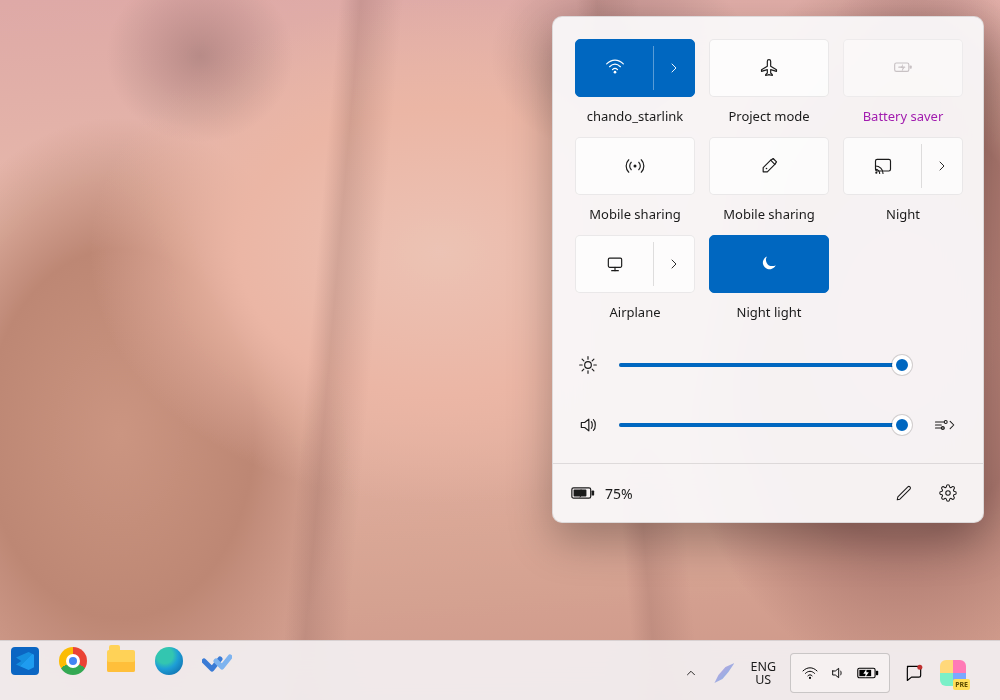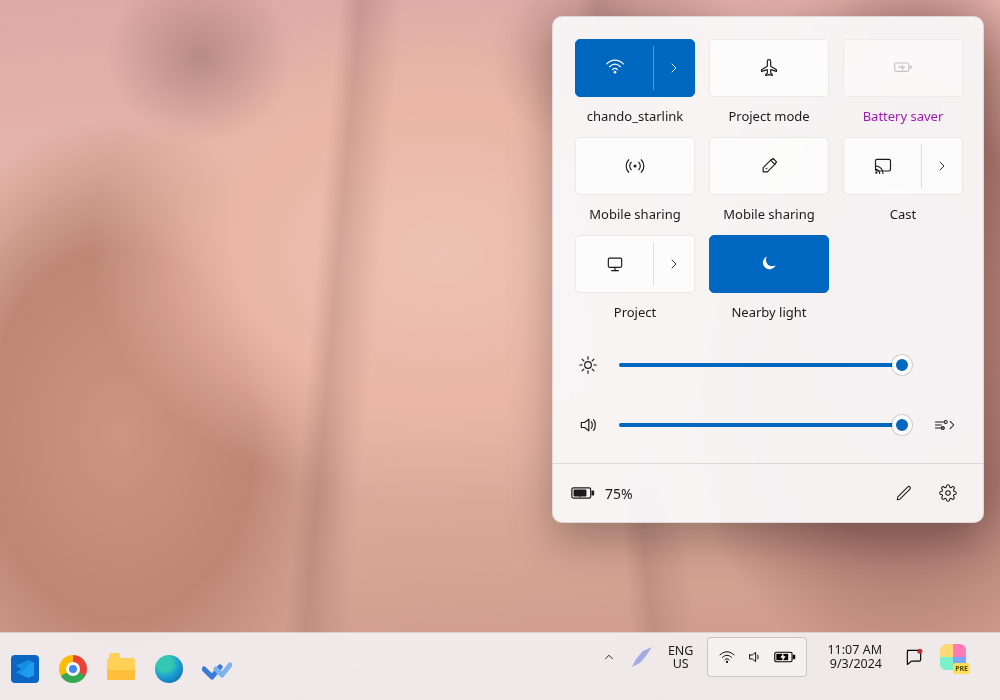--- a/index.html
+++ b/index.html
@@ -81,25 +81,25 @@
     padding: 12px 18px;
     display: flex; align-items: center; gap: 10px;
     font-size: 14px; color:#1b1b1b;
   }
   .qs-footer .spacer { flex: 1; }
   .qs-footer .icon-btn { width: 34px; height: 34px; border-radius:4px; display:flex; align-items:center; justify-content:center; cursor:pointer; }
 
   
   .taskbar {
     position: absolute; left:0; right:0; bottom:0;
-    height: 68px;
+    height: 60px;
     background: rgba(243,240,242,0.92);
     border-top: 1px solid rgba(0,0,0,0.10);
-    display: flex; align-items: flex-end;
-    padding: 16px 10px;
+    display: flex; align-items: flex-start;
+    padding: 5px 10px;
     backdrop-filter: blur(20px);
   }
   .tb-left { display:flex; align-items:center; gap: 18px; }
   .tb-icon { width: 30px; height: 30px; display:flex; align-items:center; justify-content:center; cursor:pointer; border-radius:4px; }
   .tb-right { margin-left:auto; display:flex; align-items:center; gap:0; }
   .tb-right .seg { display:flex; align-items:center; justify-content:center; height:54px; padding:0 8px; cursor:pointer; }
   .tray-group { border:1px solid rgba(0,0,0,0.18); border-radius:4px; height:40px; padding:0 10px; display:flex; align-items:center; gap:10px; margin:0 6px; background:rgba(255,255,255,0.35); }
   .lang { display:flex; flex-direction:column; align-items:center; line-height:1.05; font-size:12.5px; color:#1b1b1b;}
   .clock { display:flex; flex-direction:column; align-items:flex-end; line-height:1.15; font-size:12.5px; color:#1b1b1b; padding:0 6px;}
   .chevr { width:14px; display:flex; align-items:center; }
@@ -200,51 +200,51 @@
           </div>
           <div class="divider" style="background: rgba(0, 0, 0, 0.12);"></div>
           <div class="chev-area">
             <span>
               <svg width="16" height="16" viewBox="0 0 24 24">
                 <use href="#ico-chev"></use>
               </svg>
             </span>
           </div>
         </div>
-        <div class="tile-label">Cast</div>
+        <div class="tile-label">Night</div>
       </div>
       <div class="qs-tile">
         <div class="tile-btn" style="color: rgb(27, 27, 27);">
           <div class="left-area">
             <span>
               <svg width="20" height="20" viewBox="0 0 24 24">
                 <use href="#ico-project"></use>
               </svg>
             </span>
           </div>
           <div class="divider" style="background: rgba(0, 0, 0, 0.12);"></div>
           <div class="chev-area">
             <span>
               <svg width="16" height="16" viewBox="0 0 24 24">
                 <use href="#ico-chev"></use>
               </svg>
             </span>
           </div>
         </div>
-        <div class="tile-label">Project</div>
+        <div class="tile-label">Airplane</div>
       </div>
       <div class="qs-tile">
         <div class="tile-btn active" style="color: rgb(255, 255, 255);">
           <span>
             <svg width="20" height="20" viewBox="0 0 24 24">
               <use href="#ico-night"></use>
             </svg>
           </span>
         </div>
-        <div class="tile-label">Nearby light</div>
+        <div class="tile-label">Night light</div>
       </div>
     </div>
 
   <div class="sliders">
     <div class="slider-row">
       <span class="slider-ico">
         <svg width="20" height="20" viewBox="0 0 24 24">
             <circle class="stroke" cx="12" cy="12" r="4"></circle>
             <g class="stroke">
               <line x1="12" y1="2" x2="12" y2="5"></line>
@@ -376,26 +376,20 @@
       <span>
           <svg width="22" height="14" viewBox="0 0 28 16">
             <rect class="stroke" x="1" y="2" width="22" height="12" rx="2"></rect>
             <rect class="fillc" x="24" y="5" width="3" height="6" rx="1"></rect>
             <rect class="fillc" x="3" y="4" width="15" height="8"></rect>
             <path d="M12 3l-4 6h3l-1 5 5-7h-3z" fill="#fff"></path>
           </svg>
         </span>
     </div>
     <div class="seg">
-      <div class="clock">
-        <span>11:07 AM</span>
-        <span>9/3/2024</span>
-      </div>
-    </div>
-    <div class="seg">
       <svg width="20" height="20" viewBox="0 0 24 24">
           <path class="stroke" d="M4 4h14a2 2 0 0 1 2 2v9a2 2 0 0 1-2 2H9l-5 4V6a2 2 0 0 1 2-2z"></path>
           <circle cx="19" cy="5" r="3" fill="#c03030"></circle>
         </svg>
     </div>
     <div class="seg">
         <div class="ic-copilot"></div>
       </div>
     <div class="seg chevr">
       <svg width="10" height="16" viewBox="0 0 12 20">

